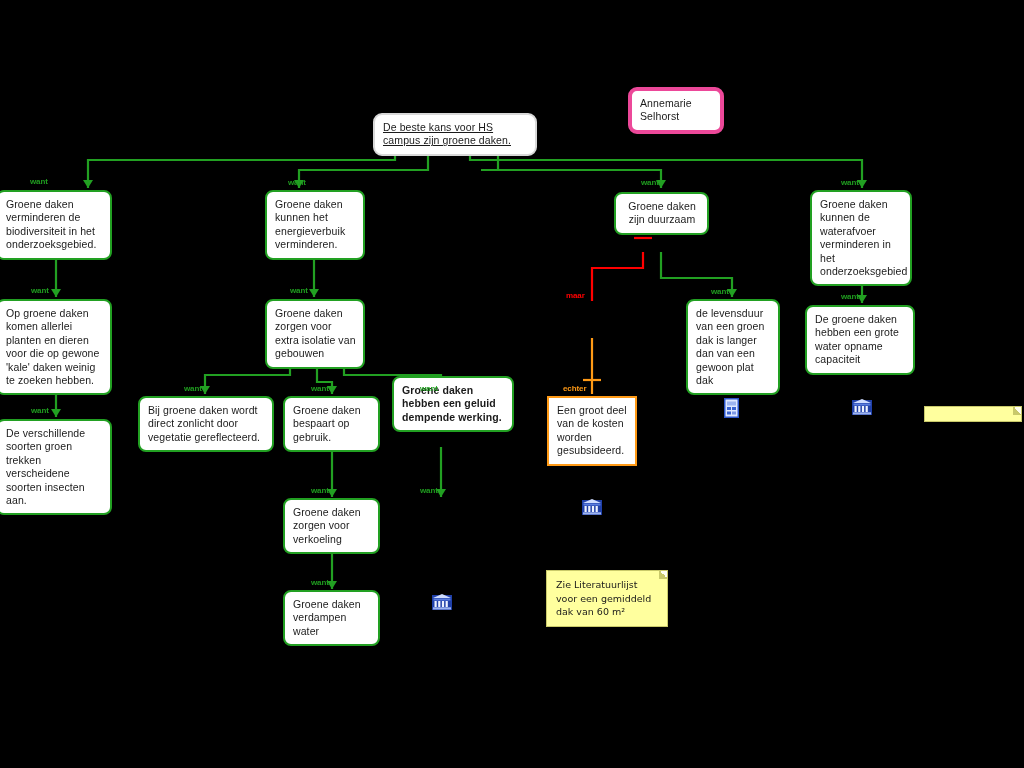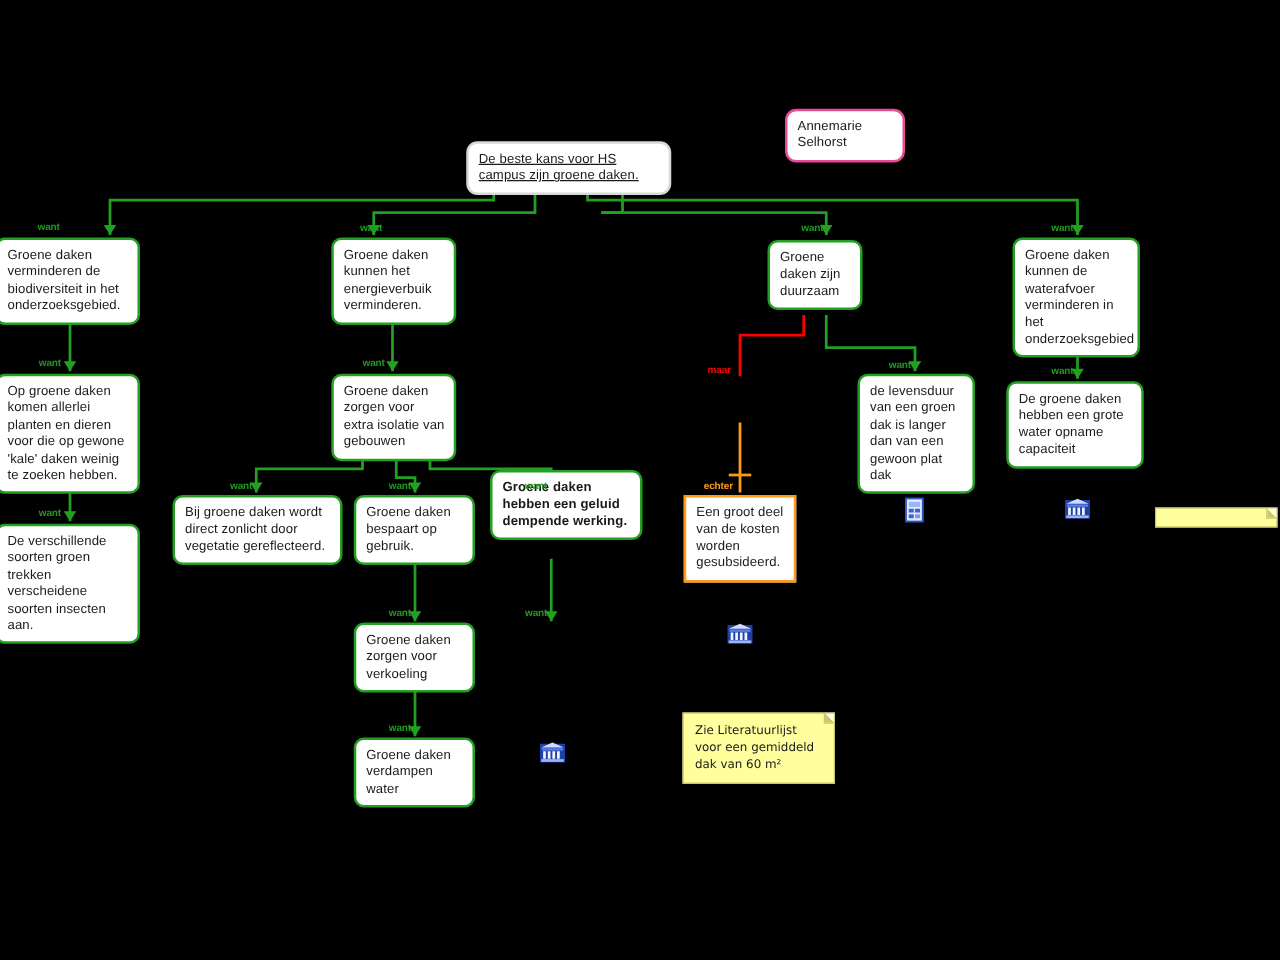--- a/index.html
+++ b/index.html
@@ -29,21 +29,21 @@
     color: #1a1a1a;
     font-size: 10.5px;
     line-height: 13.4px;
     padding: 6px 7px 6px 8px;
     border: 2px solid #22a022;
     border-radius: 8px;
     letter-spacing: 0.1px;
     z-index: 5;
   }
   .node.plain {           
-    border: 2px solid #ec4899;
+    border: 4px solid #ec4899;
     border-radius: 9px;
     background: #ffffff;
   }
   .node.root {
     border: 2px solid #d8d8d8;
     border-radius: 9px;
     text-decoration: underline;
   }
   .node.objection {       
     border: 2px solid #ff0000;
@@ -215,21 +215,21 @@
 
   <div class="node" style="left:283px; top:498px; width:97px;">
     <span>Groene daken zorgen voor verkoeling</span>
   </div>
 
 
   <div class="node" style="left:283px; top:590px; width:97px;">
     <span>Groene daken verdampen water</span>
   </div>
 
-  <div class="node" style="left:614px; top:192px; width:76px;">
+  <div class="node" style="left:614px; top:192px; width:95px;text-align:center;">
     <span>Groene daken zijn duurzaam</span>
   </div>
 
 
   <div class="node rebuttal" style="left:547px; top:396px; width:90px;">
     <span>Een groot deel van de kosten worden gesubsideerd.</span>
   </div>
 
   <div class="node" style="left:686px; top:299px; width:94px;">
     <span>de levensduur van een groen dak is langer dan van een gewoon plat dak</span>

